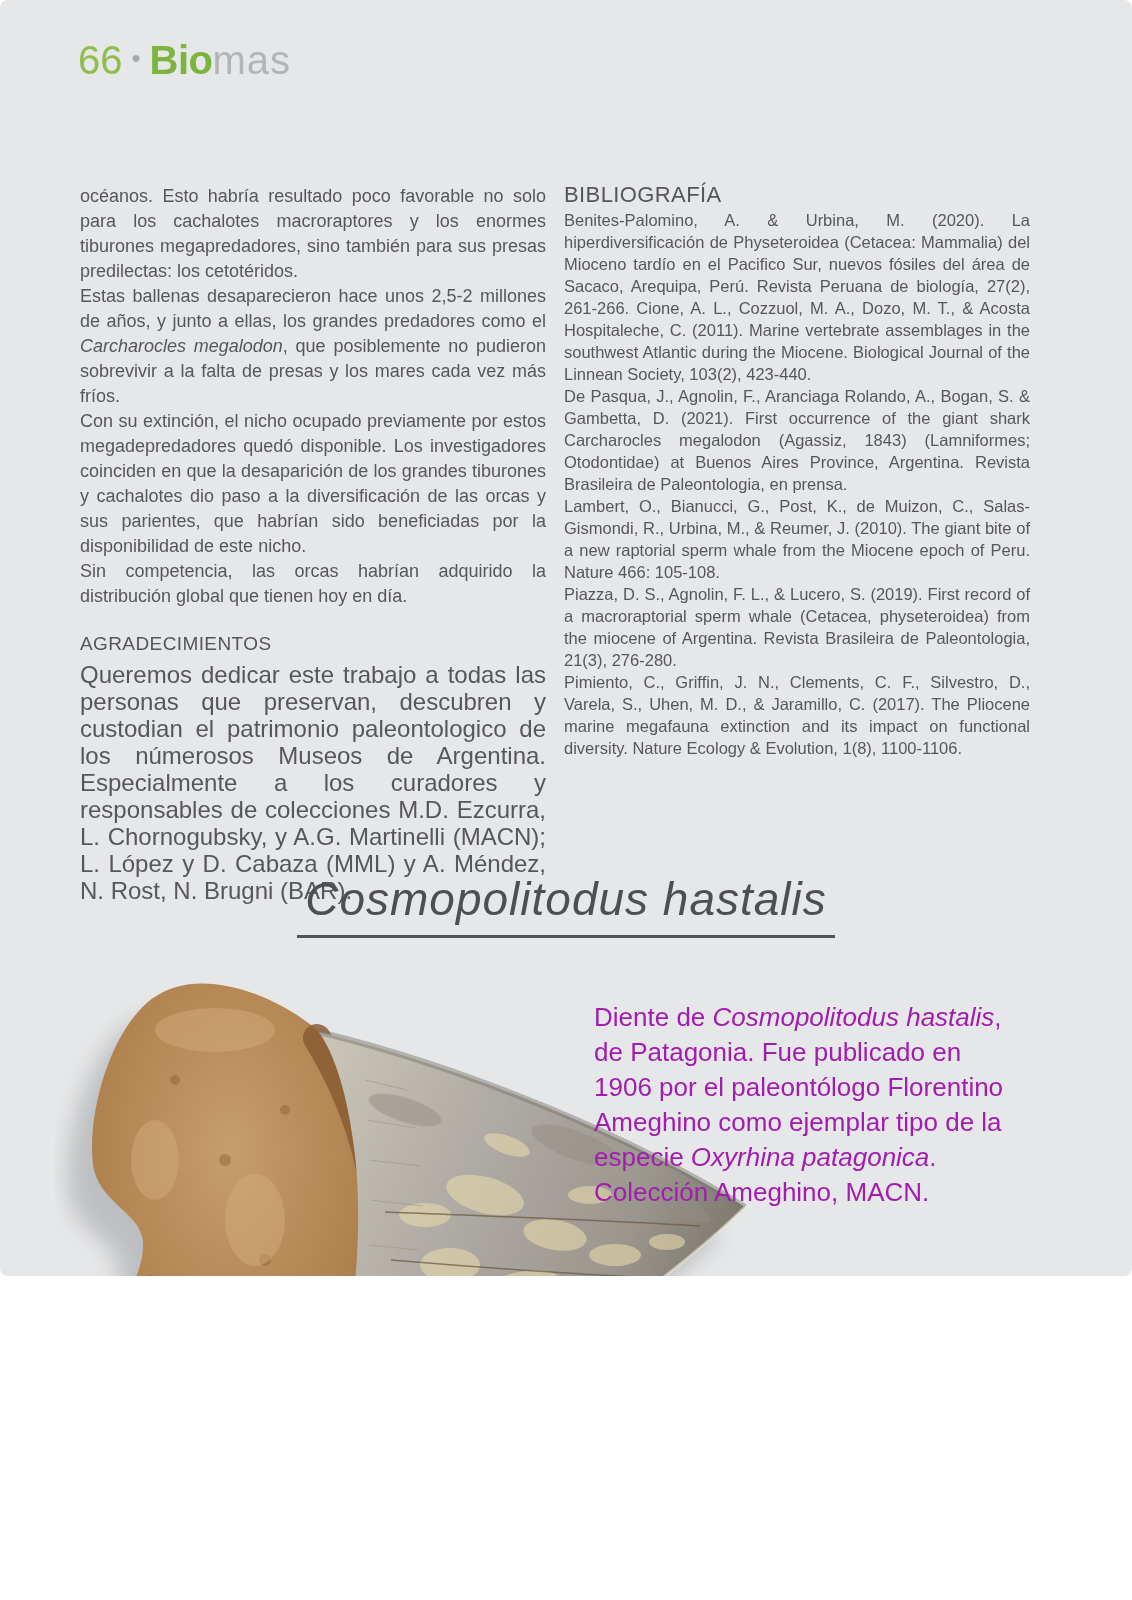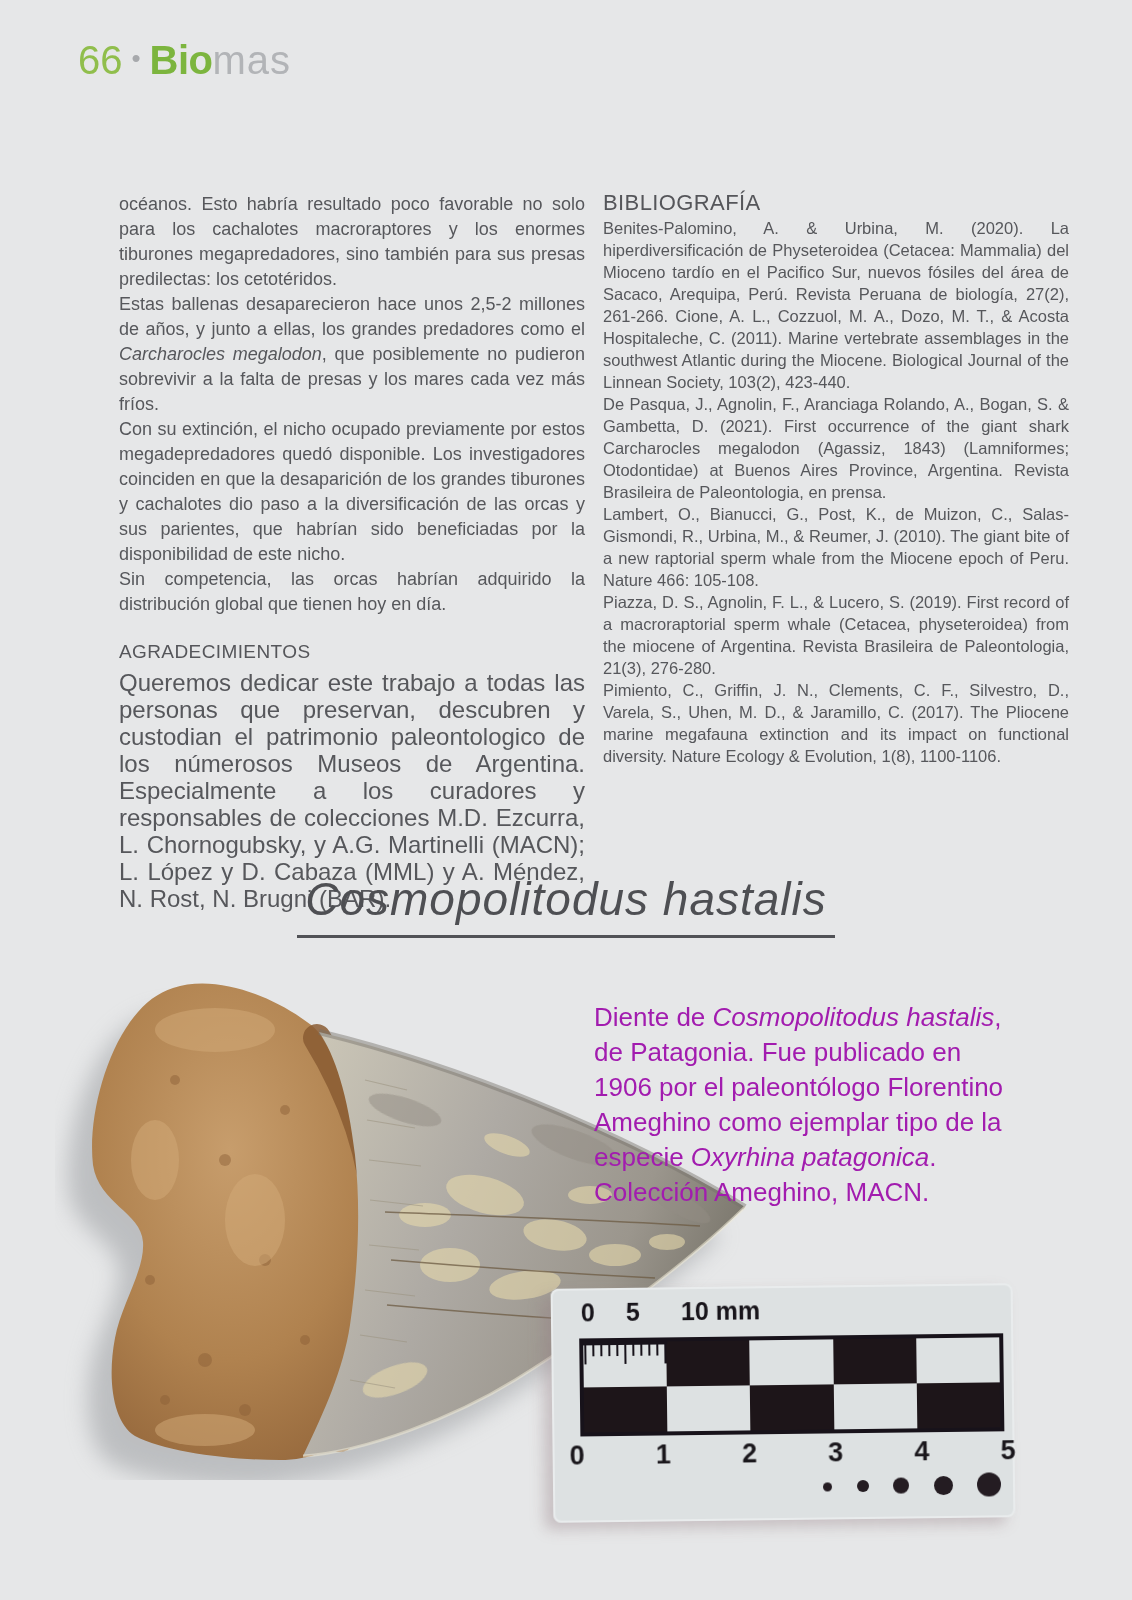--- a/index.html
+++ b/index.html
@@ -1,28 +1,28 @@
 <!DOCTYPE html>
 <html><head>
 <meta charset="utf-8">
 <style>
   html,body{margin:0;padding:0;}
   .page{
-    position:relative; width:1132px; height:1600px;
+    position:relative; width:1132px; height:1276px;
     background:#e6e7e8; overflow:hidden;
-    font-family:"Liberation Sans", sans-serif; color:#56575b;
+    font-family:"Liberation Sans", sans-serif; color:#56575b;border-radius:8px;
   }
   
   .masthead{position:absolute; top:36px; left:78px; font-size:40px; line-height:44px;}
   .pgnum{color:#90be4c; font-weight:400;}
   .sep-dot{color:#a7a9ac; margin:0 9px; font-size:26px; vertical-align:7px;}
   .logo-bold{color:#7cb53e; font-weight:bold; letter-spacing:-0.5px;}
   .logo-light{color:#b2b4b7; font-weight:400; letter-spacing:1px;}
   
-  .col{position:absolute; top:192px; width:466px; text-align:justify;margin-left:39px;}
+  .col{position:absolute; top:184px; width:466px; text-align:justify;}
   .col-left{left:80px; font-size:18px; line-height:25px;}
   .col-right{left:564px; font-size:16.5px; line-height:22px;}
   .col p{margin:0;}
   .col .ref{margin:0;}
   .sec-title{font-weight:400; font-size:19px; letter-spacing:0.4px; margin:22px 0 5px 0; text-align:left; color:#55565a;}
   .bib-title{font-weight:400; font-size:22px; letter-spacing:0.4px; margin:0 0 3px 0; text-align:left; color:#55565a;}
   .ack-text{font-size:24px; line-height:27px;}
   .it{font-style:italic;}
   
   .heading-wrap{position:absolute; top:872px; left:0; width:1132px; text-align:center; z-index:4;}

